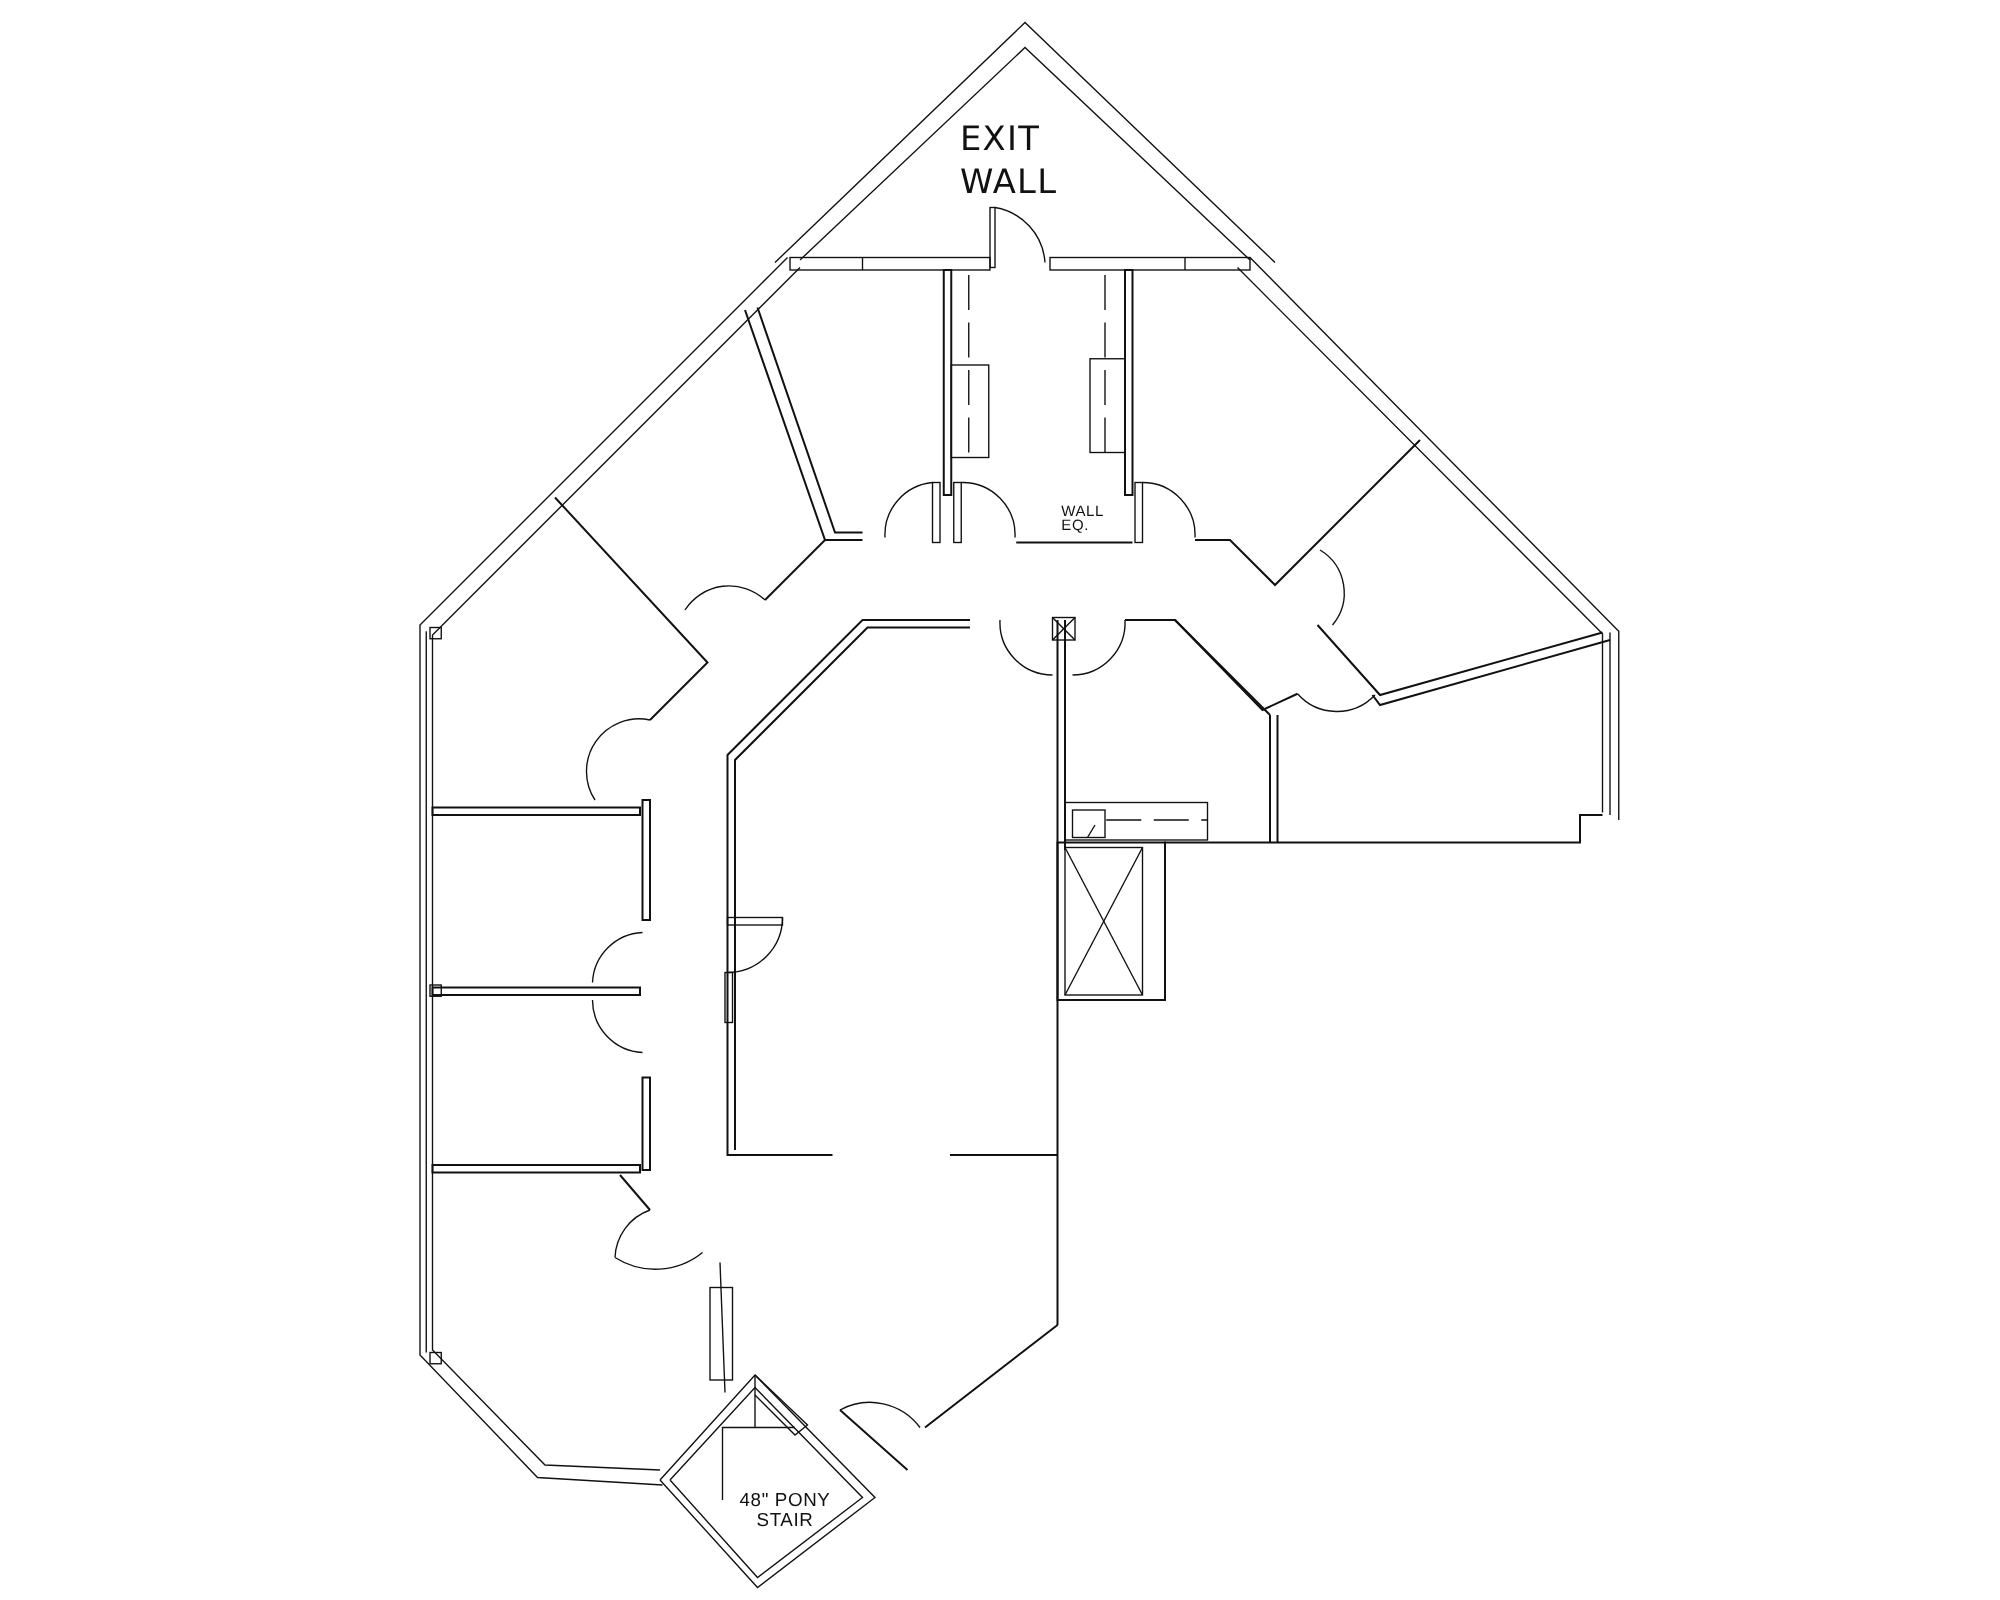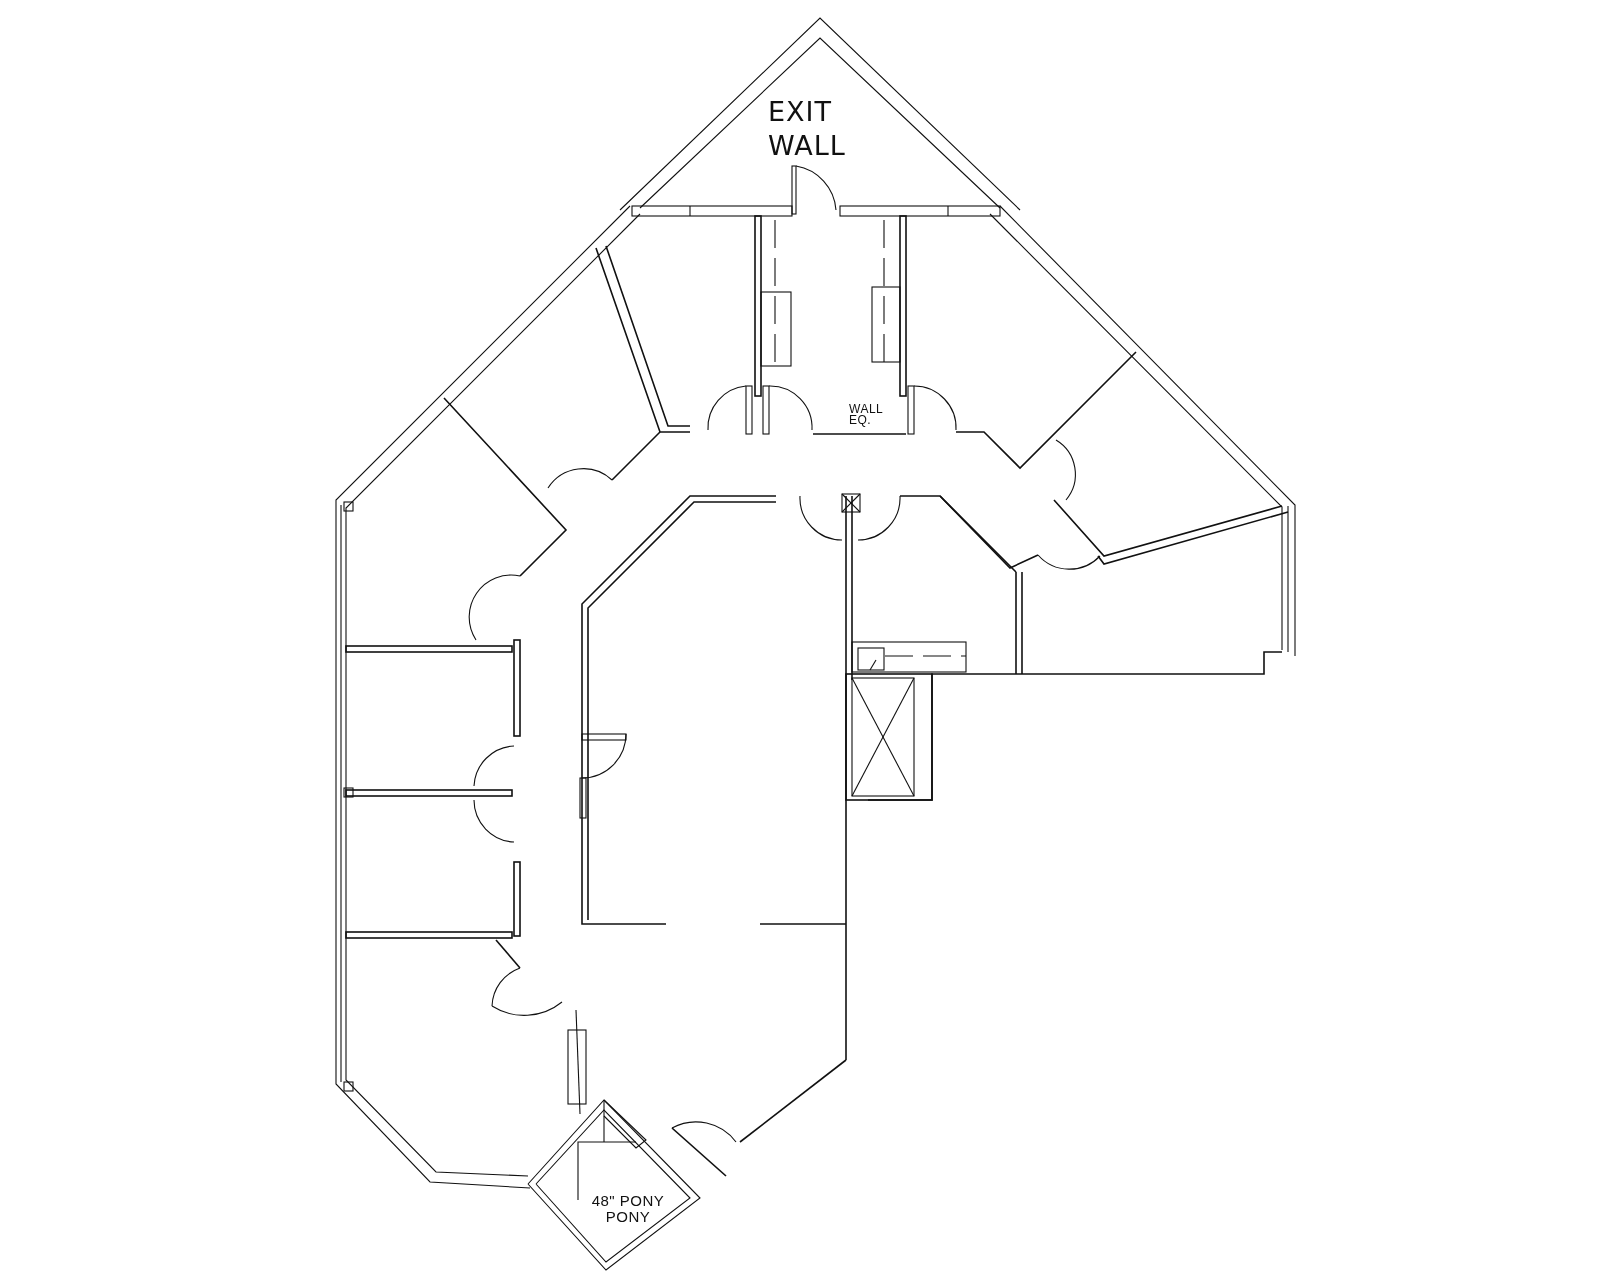--- a/index.html
+++ b/index.html
@@ -151,14 +151,14 @@
   <div>WALL</div>
 </div>
 
 <div class="label-sm" style="left:849px; top:404px;">
   <div>WALL</div>
   <div>EQ.</div>
 </div>
 
 <div class="label-md" style="left:578px; top:1193px; width:100px;">
   <div>48" PONY</div>
-  <div>PONY</div>
+  <div>STAIR</div>
 </div>
 
 </body></html>

